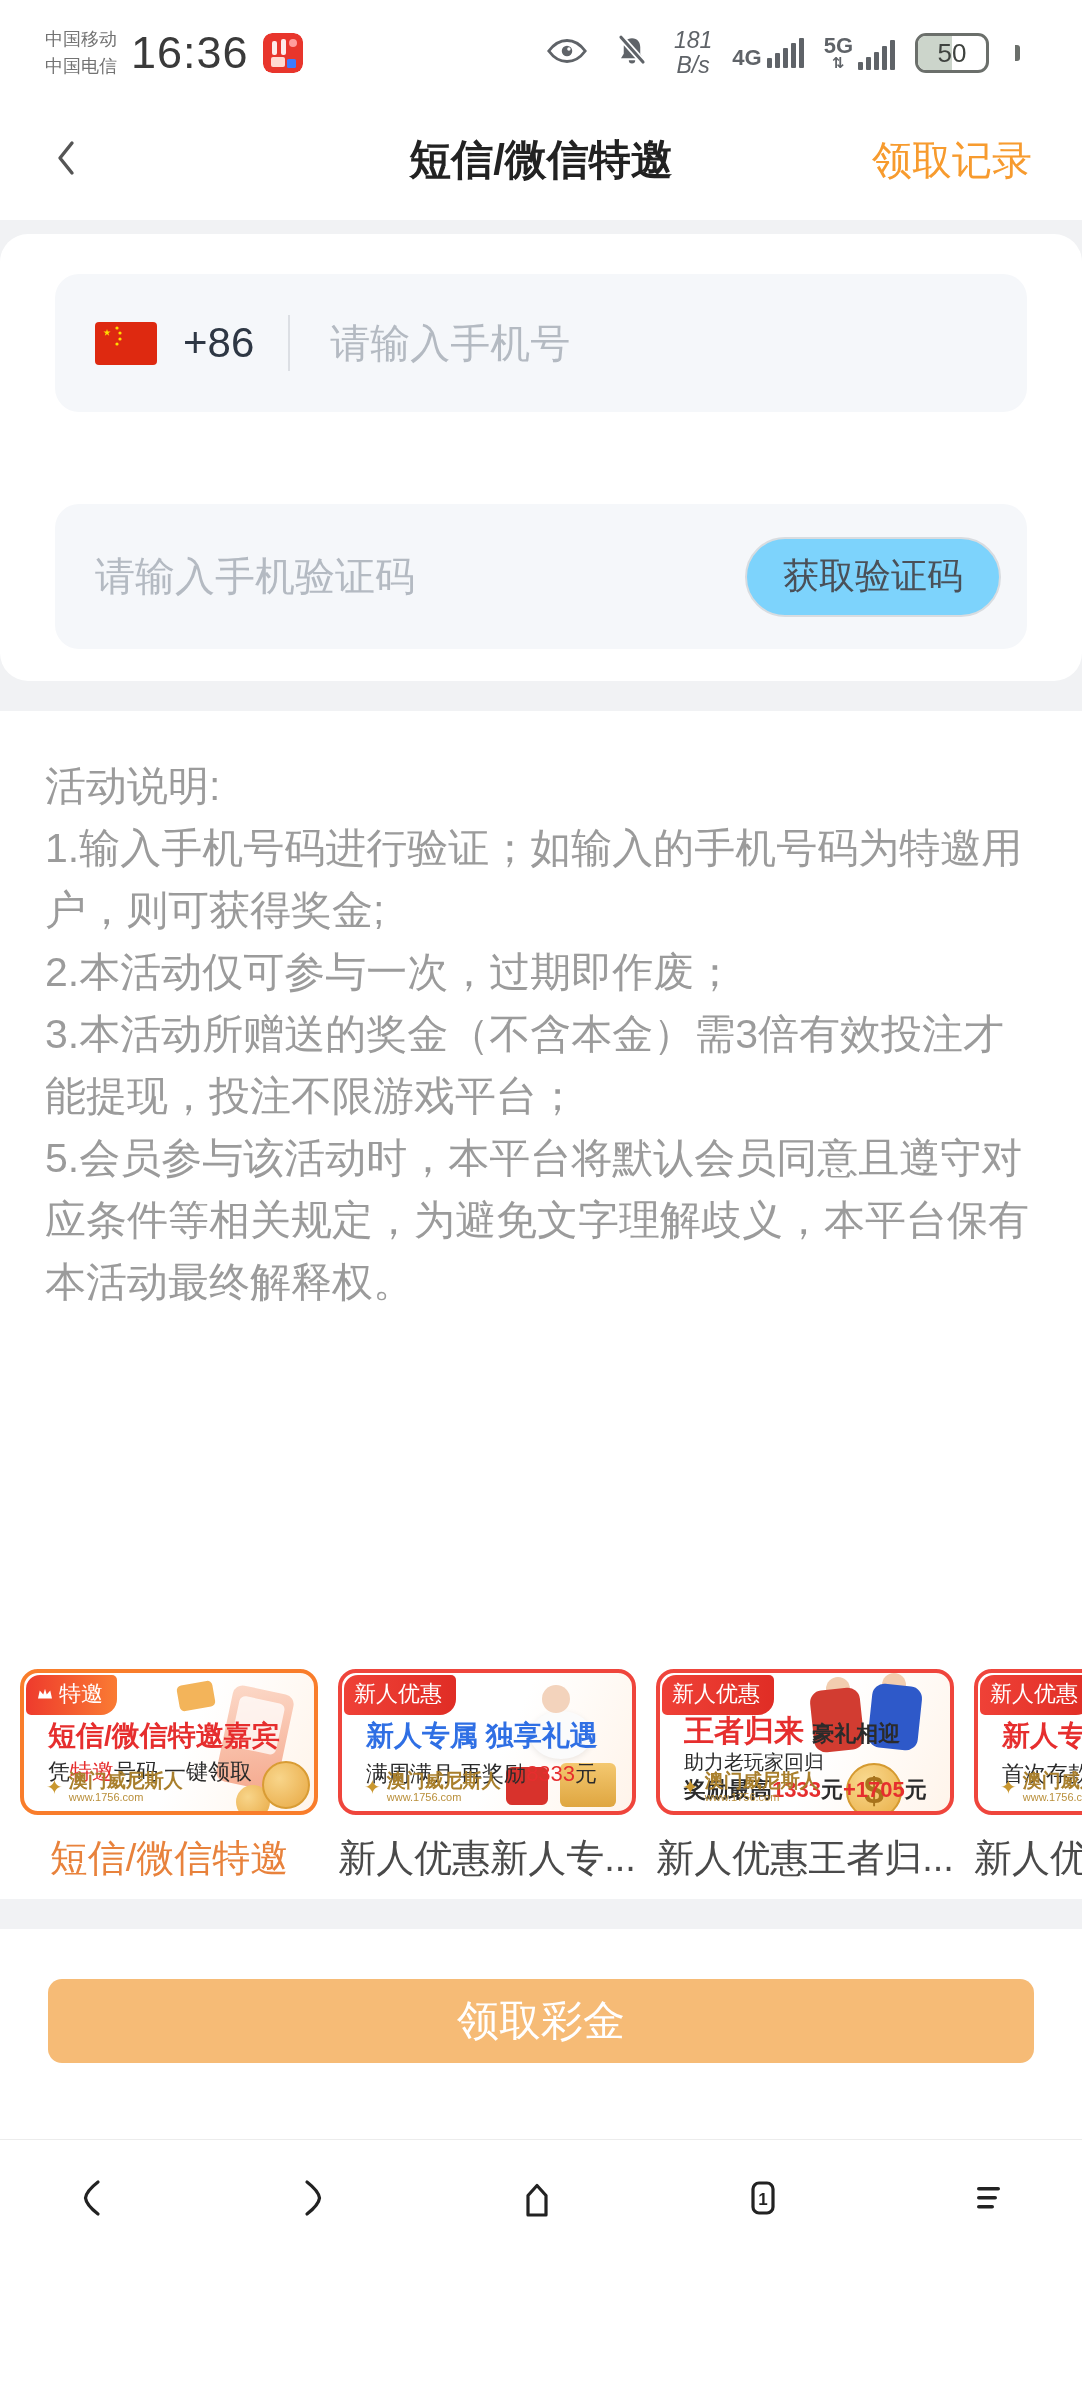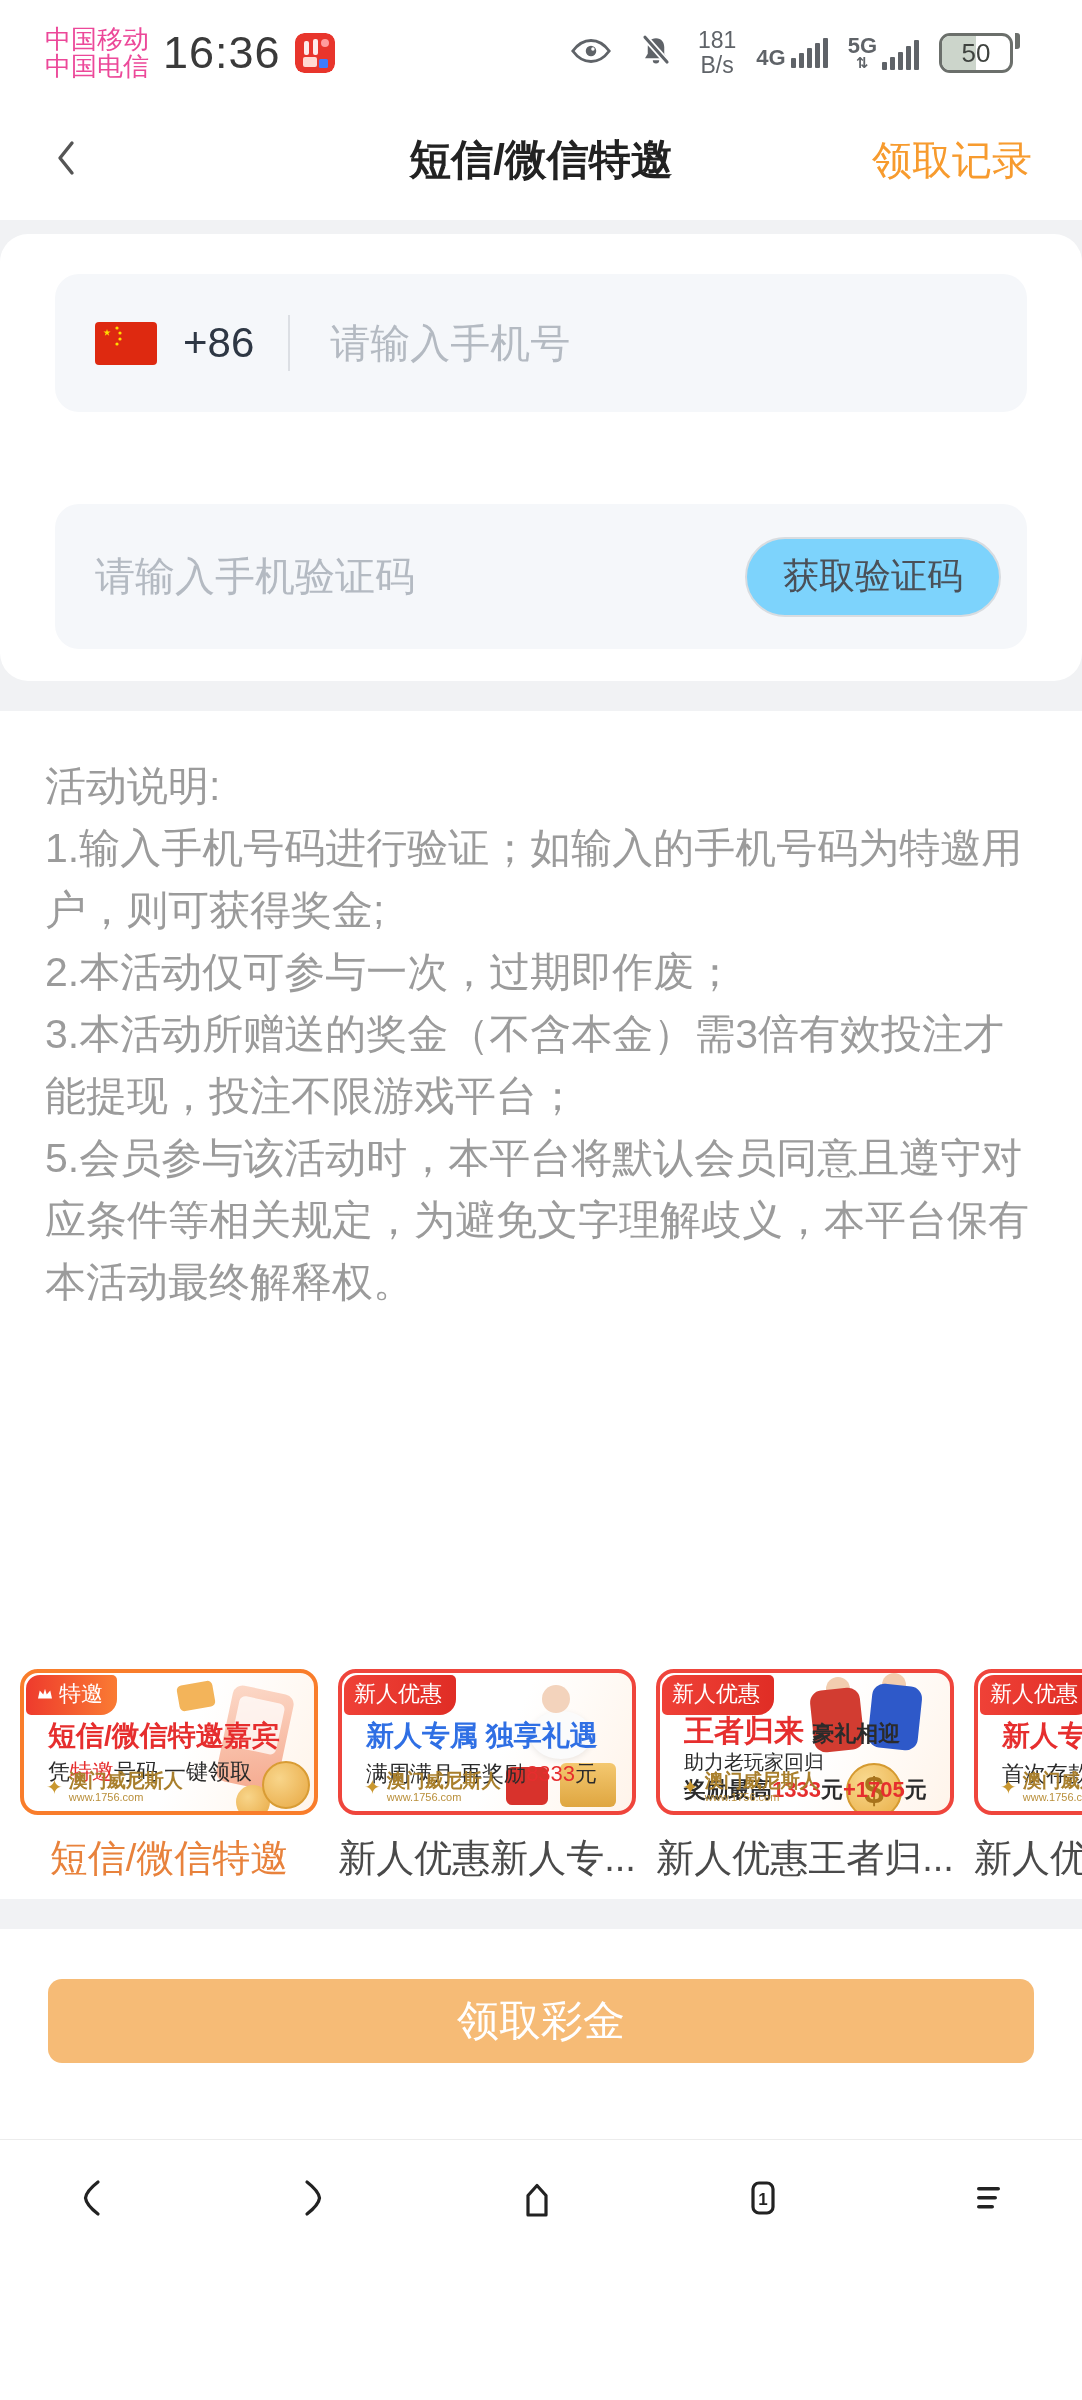--- a/index.html
+++ b/index.html
@@ -4,31 +4,31 @@
 <style>
   * { margin:0; padding:0; box-sizing:border-box; }
   html,body { background:#fff; }
   body { font-family:"Liberation Sans","DejaVu Sans",sans-serif; }
   .screen { position:relative; width:1082px; height:2400px; background:#fff; overflow:hidden; margin:0 auto; }
 
   
   .status-bar { height:100px; display:flex; align-items:center; justify-content:space-between;
     padding:6px 62px 0 45px; }
   .sb-left { display:flex; align-items:center; gap:14px; }
-  .carrier { font-size:26px; line-height:27px; color:#ec4899; }
+  .carrier { font-size:18px; line-height:27px; color:#737373; }
   .sb-time { font-size:45px; color:#3a3a3a; letter-spacing:1px; }
   .sb-appicon { width:40px; height:40px; border-radius:9px; overflow:hidden; flex:none; }
   .sb-right { display:flex; align-items:center; gap:20px; }
-  .net-speed { font-size:23px; line-height:25px; color:#5f6368; text-align:center; }
+  .net-speed { font-size:23px; line-height:25px; color:#5f6368; text-align:center;font-style:italic; }
   .net-group { display:flex; align-items:flex-end; gap:5px; }
   .net-label { font-size:22px; font-weight:bold; color:#5f6368; line-height:20px; text-align:center; }
   .net-sub { font-size:15px; line-height:14px; color:#5f6368; }
   .bars { display:flex; align-items:flex-end; gap:3px; }
   .bars i { display:block; width:5px; background:#5f6368; border-radius:1px; }
-  .battery-wrap { display:flex; align-items:flex-start; }
+  .battery-wrap { display:flex; align-items:center;gap:24px; }
   .battery { position:relative; width:74px; height:40px; border:3.5px solid #6b6f6b; border-radius:11px;
     display:flex; align-items:center; justify-content:center; overflow:hidden; }
   .battery .fill { position:absolute; left:0; top:0; bottom:0; width:50%; background:#ccd5cb; }
   .battery .pct { position:relative; font-size:26px; color:#3f433f; }
   .battery-nub { width:5px; height:16px; background:#6b6f6b; border-radius:0 3px 3px 0; margin-left:2px; }
 
   
   .app-header { height:145px; display:flex; align-items:center; padding:0 55px 0 60px; }
   .app-title { font-size:48px; font-weight:500; color:#1c1c1e; margin-left:48px; flex:1; }
 

